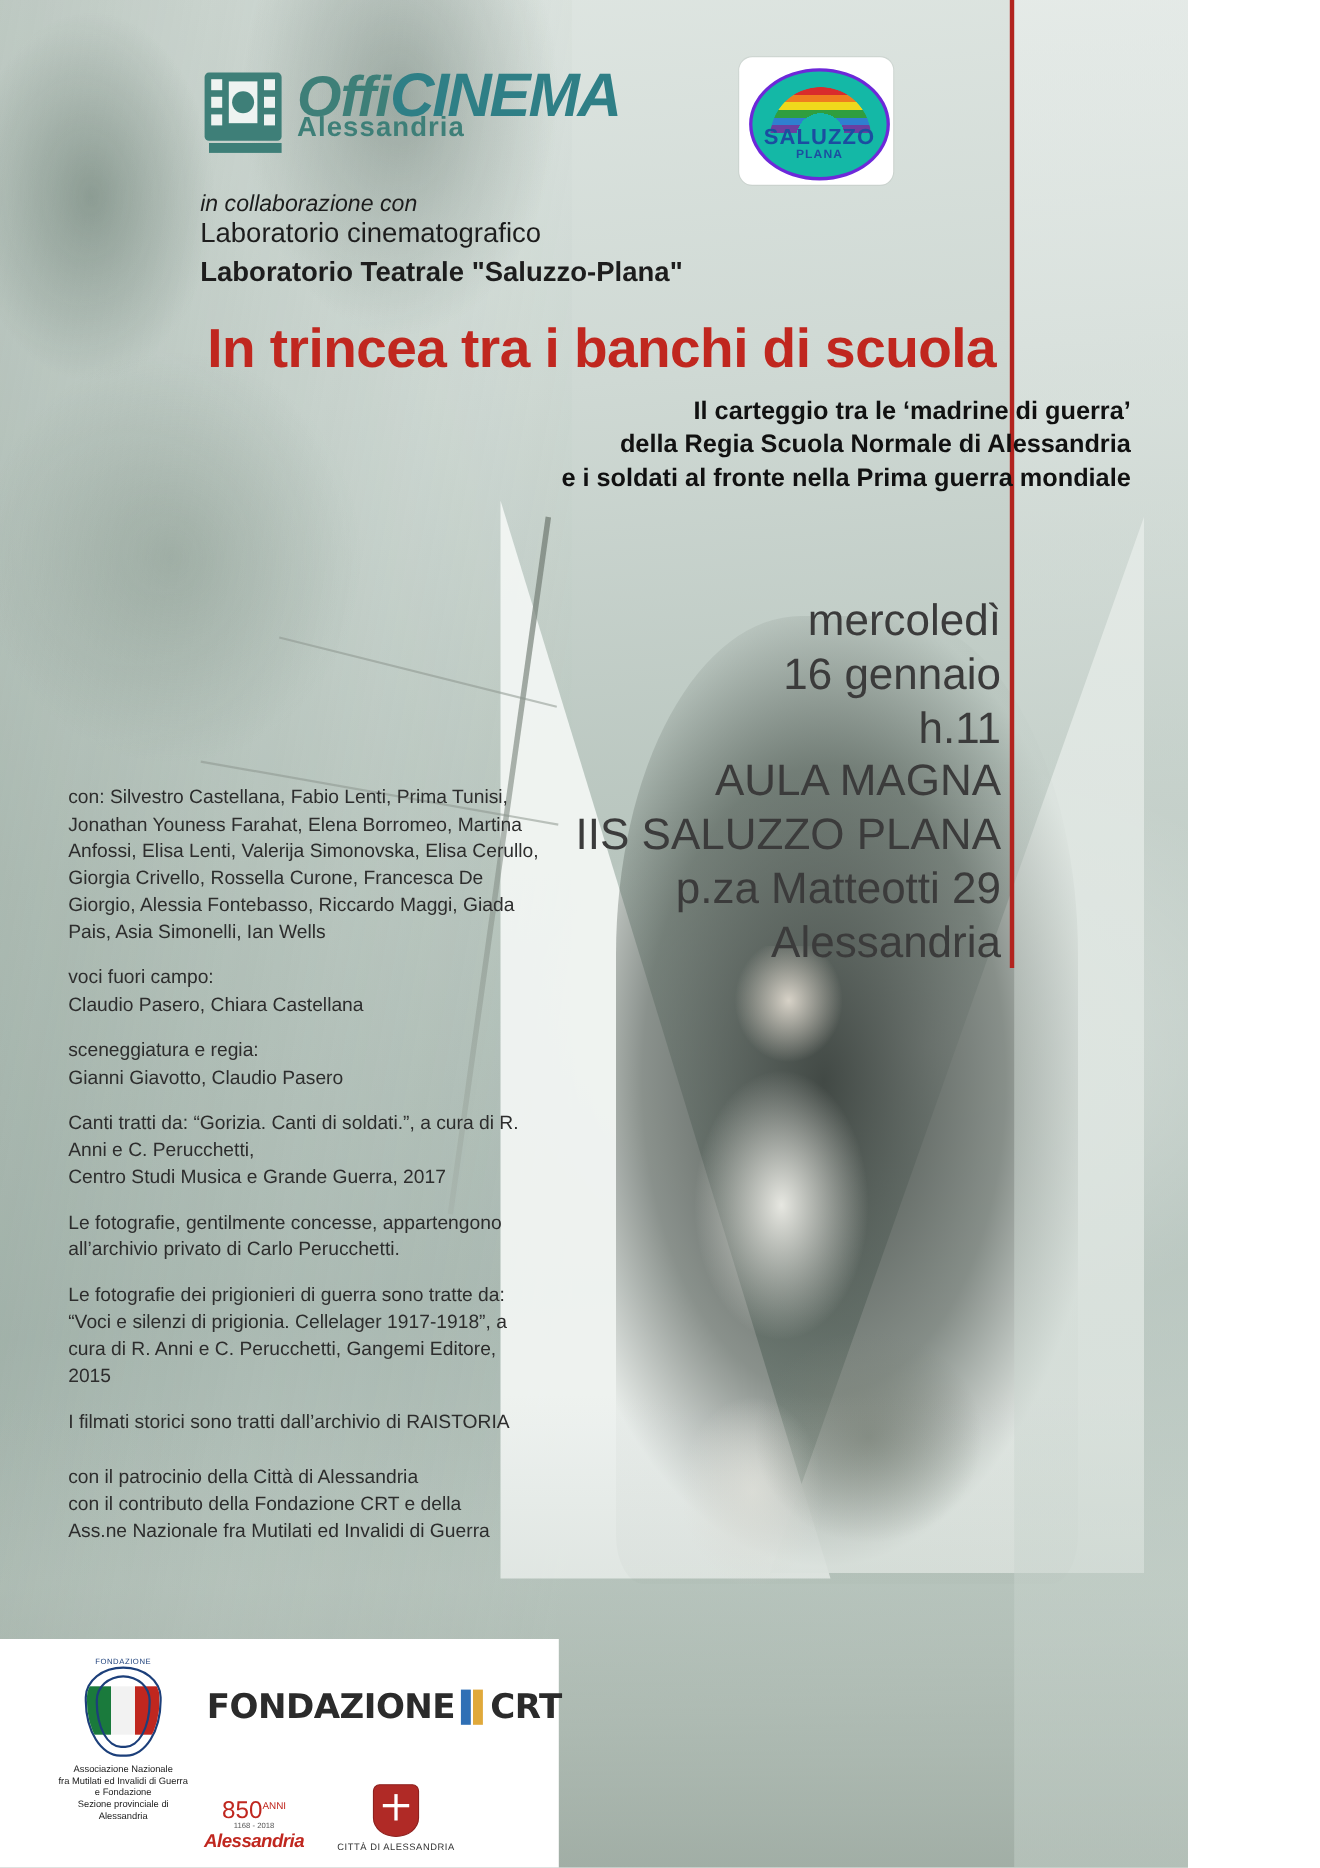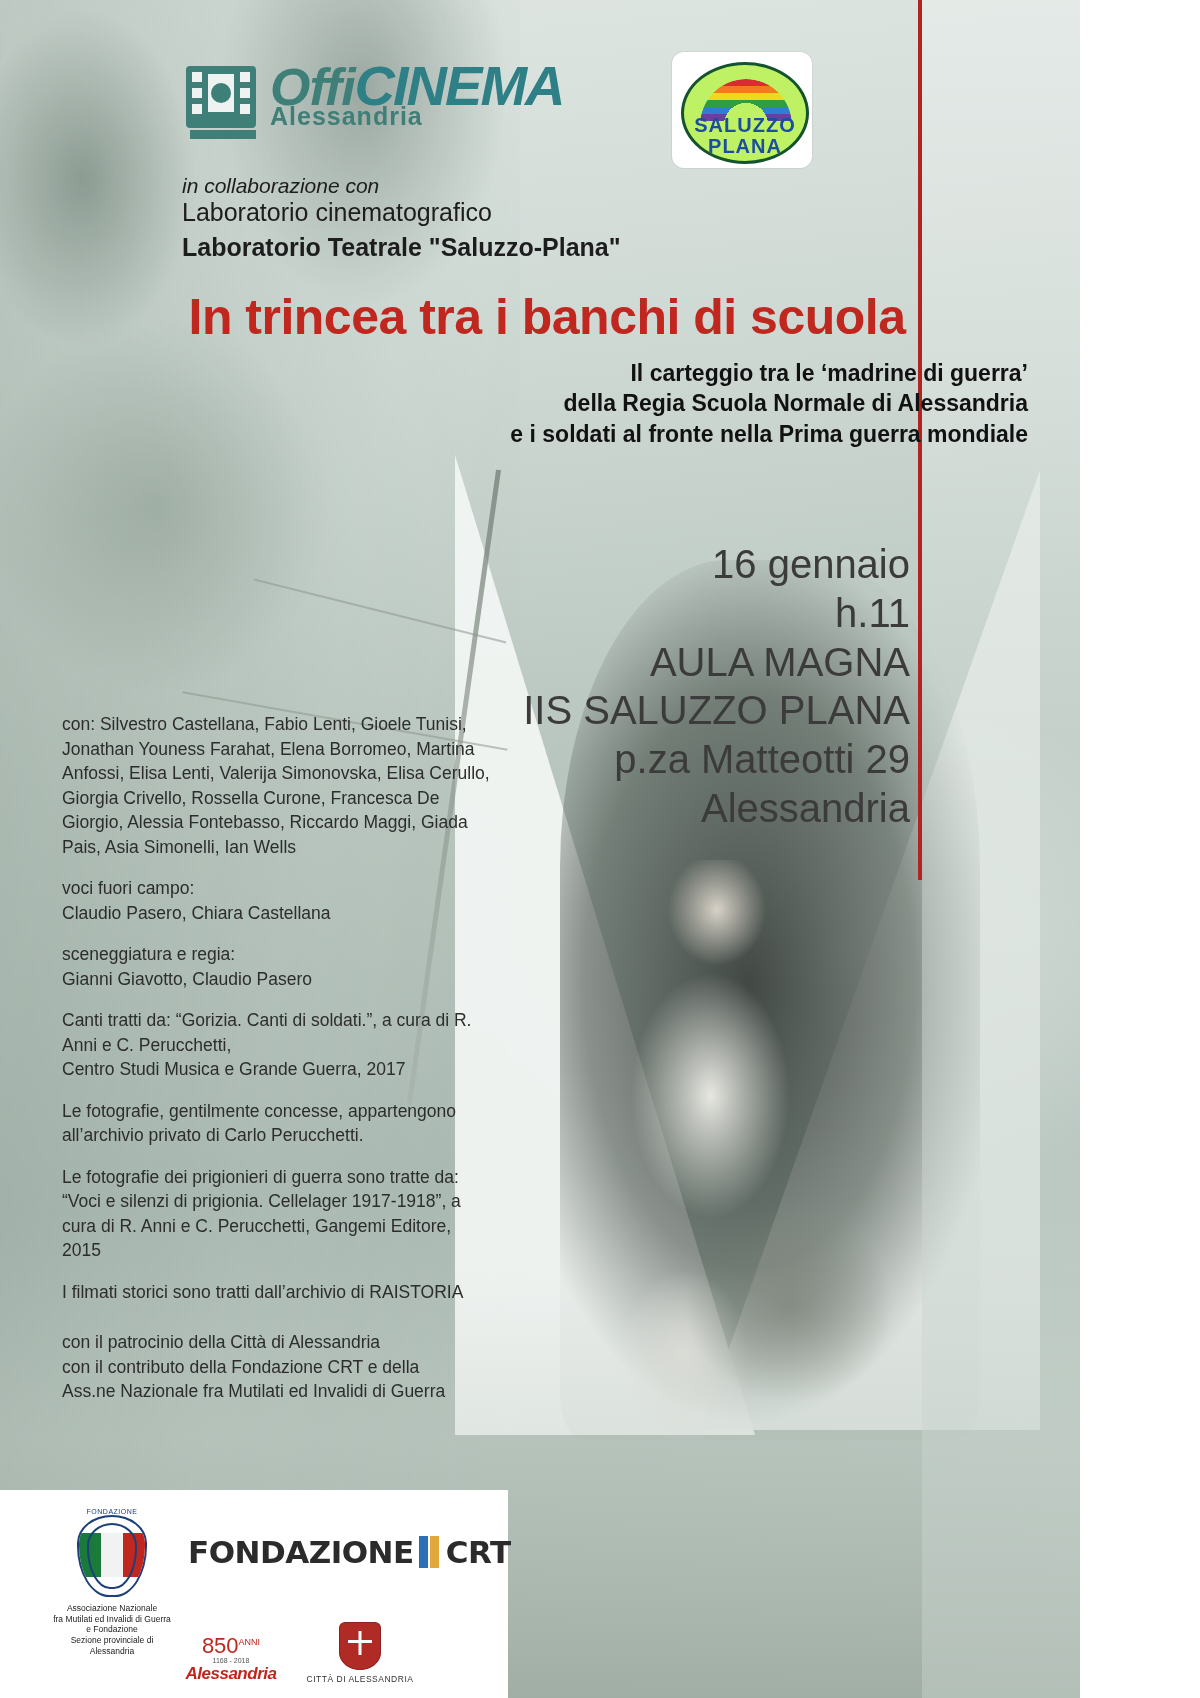--- a/index.html
+++ b/index.html
@@ -160,23 +160,23 @@
     left: 672px; top: 0px;
     width: 140px; height: 116px;
     border-radius: 12px;
     background: #ffffff;
     box-shadow: 0 0 0 1px rgba(0,0,0,0.05);
   }
   .saluzzo-oval {
     position: absolute;
     left: 9px; top: 10px;
     width: 122px; height: 96px;
-    border: 3px solid #14532d;
+    border: 3px solid #6d28d9;
     border-radius: 50%;
-    background: #bef264;
+    background: #14b8a6;
     overflow: hidden;
   }
   .rainbow {
     position: absolute;
     left: 16px; top: 14px;
     width: 92px; height: 46px;
     border-radius: 92px 92px 0 0;
     background:
       linear-gradient(180deg,
         #d92c2c 0 7px,
@@ -191,21 +191,21 @@
   }
   .saluzzo-text {
     position: absolute;
     left: 0; right: 0; top: 50px;
     text-align: center;
     color: #1b4ea0;
     font-weight: bold;
     line-height: 1.05;
   }
   .saluzzo-text .s1 { font-size: 20px; letter-spacing: 1px; display: block; }
-  .saluzzo-text .s2 { font-size: 20px; letter-spacing: 1px; display: block; }
+  .saluzzo-text .s2 { font-size: 11px; letter-spacing: 1px; display: block; }
 
   .lab-line {
     margin-left: 182px;
     font-size: 25px;
     color: #1d1d1d;
   }
   .lab-line.italic { font-style: italic; font-size: 21px; margin-top: 2px; }
   .lab-line.bold { font-weight: bold; font-size: 25px; margin-top: 6px; }
 
   .main-title {
@@ -438,30 +438,31 @@
     <div class="main-title">In trincea  tra i banchi di  scuola</div>
 
     <div class="subtitle">
       <div>Il carteggio tra le ‘madrine di guerra’</div>
       <div>della Regia Scuola Normale di Alessandria</div>
       <div>e i soldati al fronte nella Prima guerra mondiale</div>
     </div>
   </div>
 
   <div class="event-info">
+    <div>mercoledì</div>
     <div>16 gennaio</div>
     <div>h.11</div>
     <div>AULA MAGNA</div>
     <div>IIS SALUZZO PLANA</div>
     <div>p.za Matteotti 29</div>
     <div>Alessandria</div>
   </div>
 
   <div class="credits">
-    <p>con:  Silvestro Castellana, Fabio Lenti, Gioele Tunisi, Jonathan Youness Farahat, Elena Borromeo, Martina Anfossi, Elisa Lenti, Valerija Simonovska, Elisa Cerullo, Giorgia Crivello, Rossella Curone, Francesca De Giorgio, Alessia Fontebasso, Riccardo Maggi, Giada Pais, Asia Simonelli, Ian Wells</p>
+    <p>con:  Silvestro Castellana, Fabio Lenti, Prima Tunisi, Jonathan Youness Farahat, Elena Borromeo, Martina Anfossi, Elisa Lenti, Valerija Simonovska, Elisa Cerullo, Giorgia Crivello, Rossella Curone, Francesca De Giorgio, Alessia Fontebasso, Riccardo Maggi, Giada Pais, Asia Simonelli, Ian Wells</p>
     <p style="white-space:pre-line">voci fuori campo:
 Claudio Pasero, Chiara Castellana</p>
     <p style="white-space:pre-line">sceneggiatura e regia:
 Gianni Giavotto, Claudio Pasero</p>
     <p style="white-space:pre-line">Canti tratti da:  “Gorizia. Canti di soldati.”, a cura di R. Anni e C. Perucchetti,
 Centro Studi Musica e Grande Guerra, 2017</p>
     <p>Le fotografie, gentilmente concesse, appartengono all’archivio privato di Carlo Perucchetti.</p>
     <p>Le fotografie dei prigionieri di guerra sono tratte da: “Voci e silenzi di prigionia. Cellelager 1917-1918”, a cura di R. Anni e C. Perucchetti, Gangemi Editore, 2015</p>
     <p>I filmati storici sono tratti dall’archivio di RAISTORIA</p>
     <p style="white-space:pre-line; margin-top:26px;">con il patrocinio della Città di Alessandria

